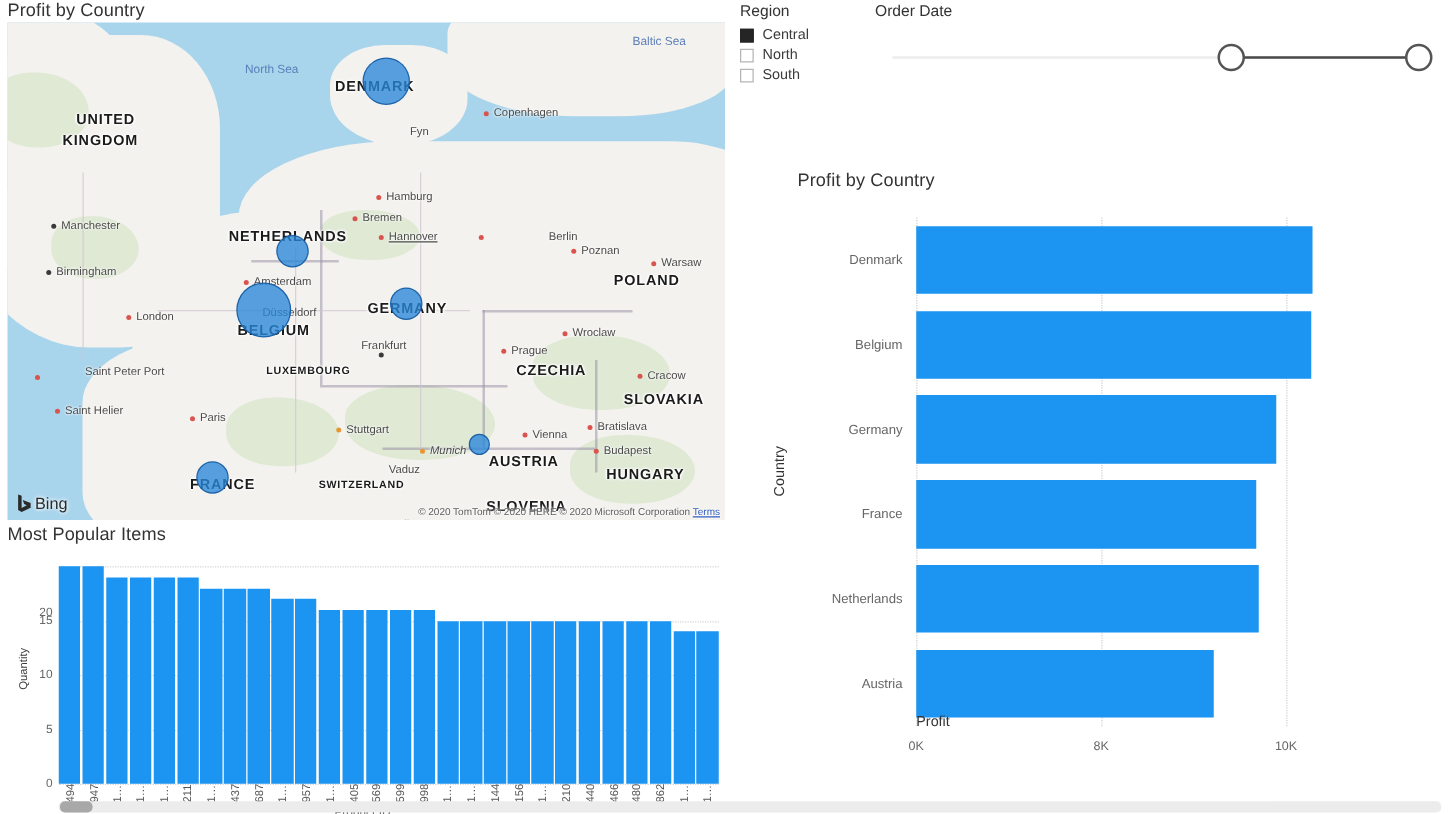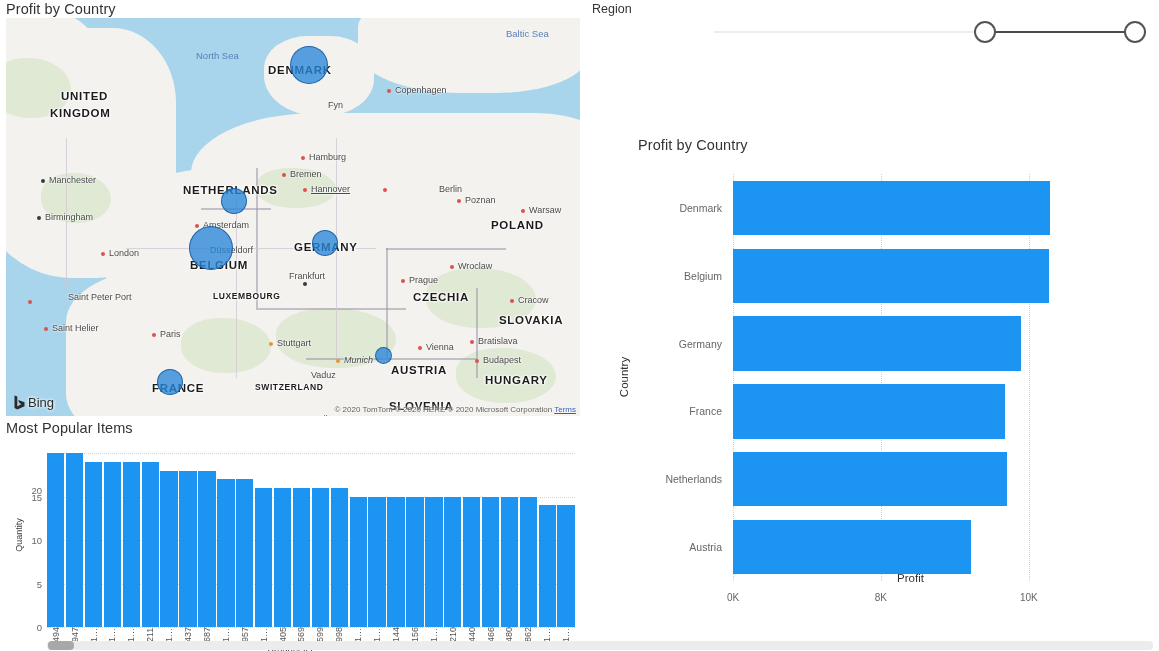--- a/index.html
+++ b/index.html
@@ -175,21 +175,21 @@
     position: absolute; right: 0; width: 130px; text-align: right;
     padding-right: 11px; font-size: 10.5px; color: #666;
     transform: translateY(-50%);
   }
   .profit-xtick {
     position: absolute; top: 418px; font-size: 10px; color: #666;
     transform: translateX(-50%); white-space: nowrap;
   }
   #profit-xlabel {
     position: absolute; left: 141px; width: 355px; top: 440px;
-    text-align: center; font-size: 11.5px; color: #333;
+    font-size: 11.5px; color: #333;
   }
   #profit-ylabel {
     position: absolute; left: 32px; top: 245px;
     transform: translate(-50%, -50%) rotate(-90deg);
     font-size: 11.5px; color: #333; white-space: nowrap;
   }
 </style>
 </head>
 <body>
 
@@ -466,23 +466,38 @@
       </div>
     <div id="items-xlabel">Product ID</div>
   </div>
 
   <div id="items-scrollbar">
     <div id="items-scrollthumb"></div>
   </div>
 
   <div id="region-slicer">
     <div id="region-title">Region</div>
+    <div id="region-options">
+        <div class="region-row">
+          <div class="region-box checked"></div>
+          <div class="region-label">Central</div>
+        </div>
+        <div class="region-row">
+          <div class="region-box"></div>
+          <div class="region-label">North</div>
+        </div>
+        <div class="region-row">
+          <div class="region-box"></div>
+          <div class="region-label">South</div>
+        </div>
+      </div>
   </div>
 
   <div id="date-slicer">
+    <div id="date-title">Order Date</div>
     <div id="date-slider">
       <div id="slider-track-bg"></div>
       <div id="slider-track-active"></div>
       <div class="slider-handle" id="slider-handle-left"></div>
       <div class="slider-handle" id="slider-handle-right"></div>
     </div>
   </div>
 
   <div id="profit-panel">
     <div id="profit-title" class="viz-title">Profit by Country</div>

